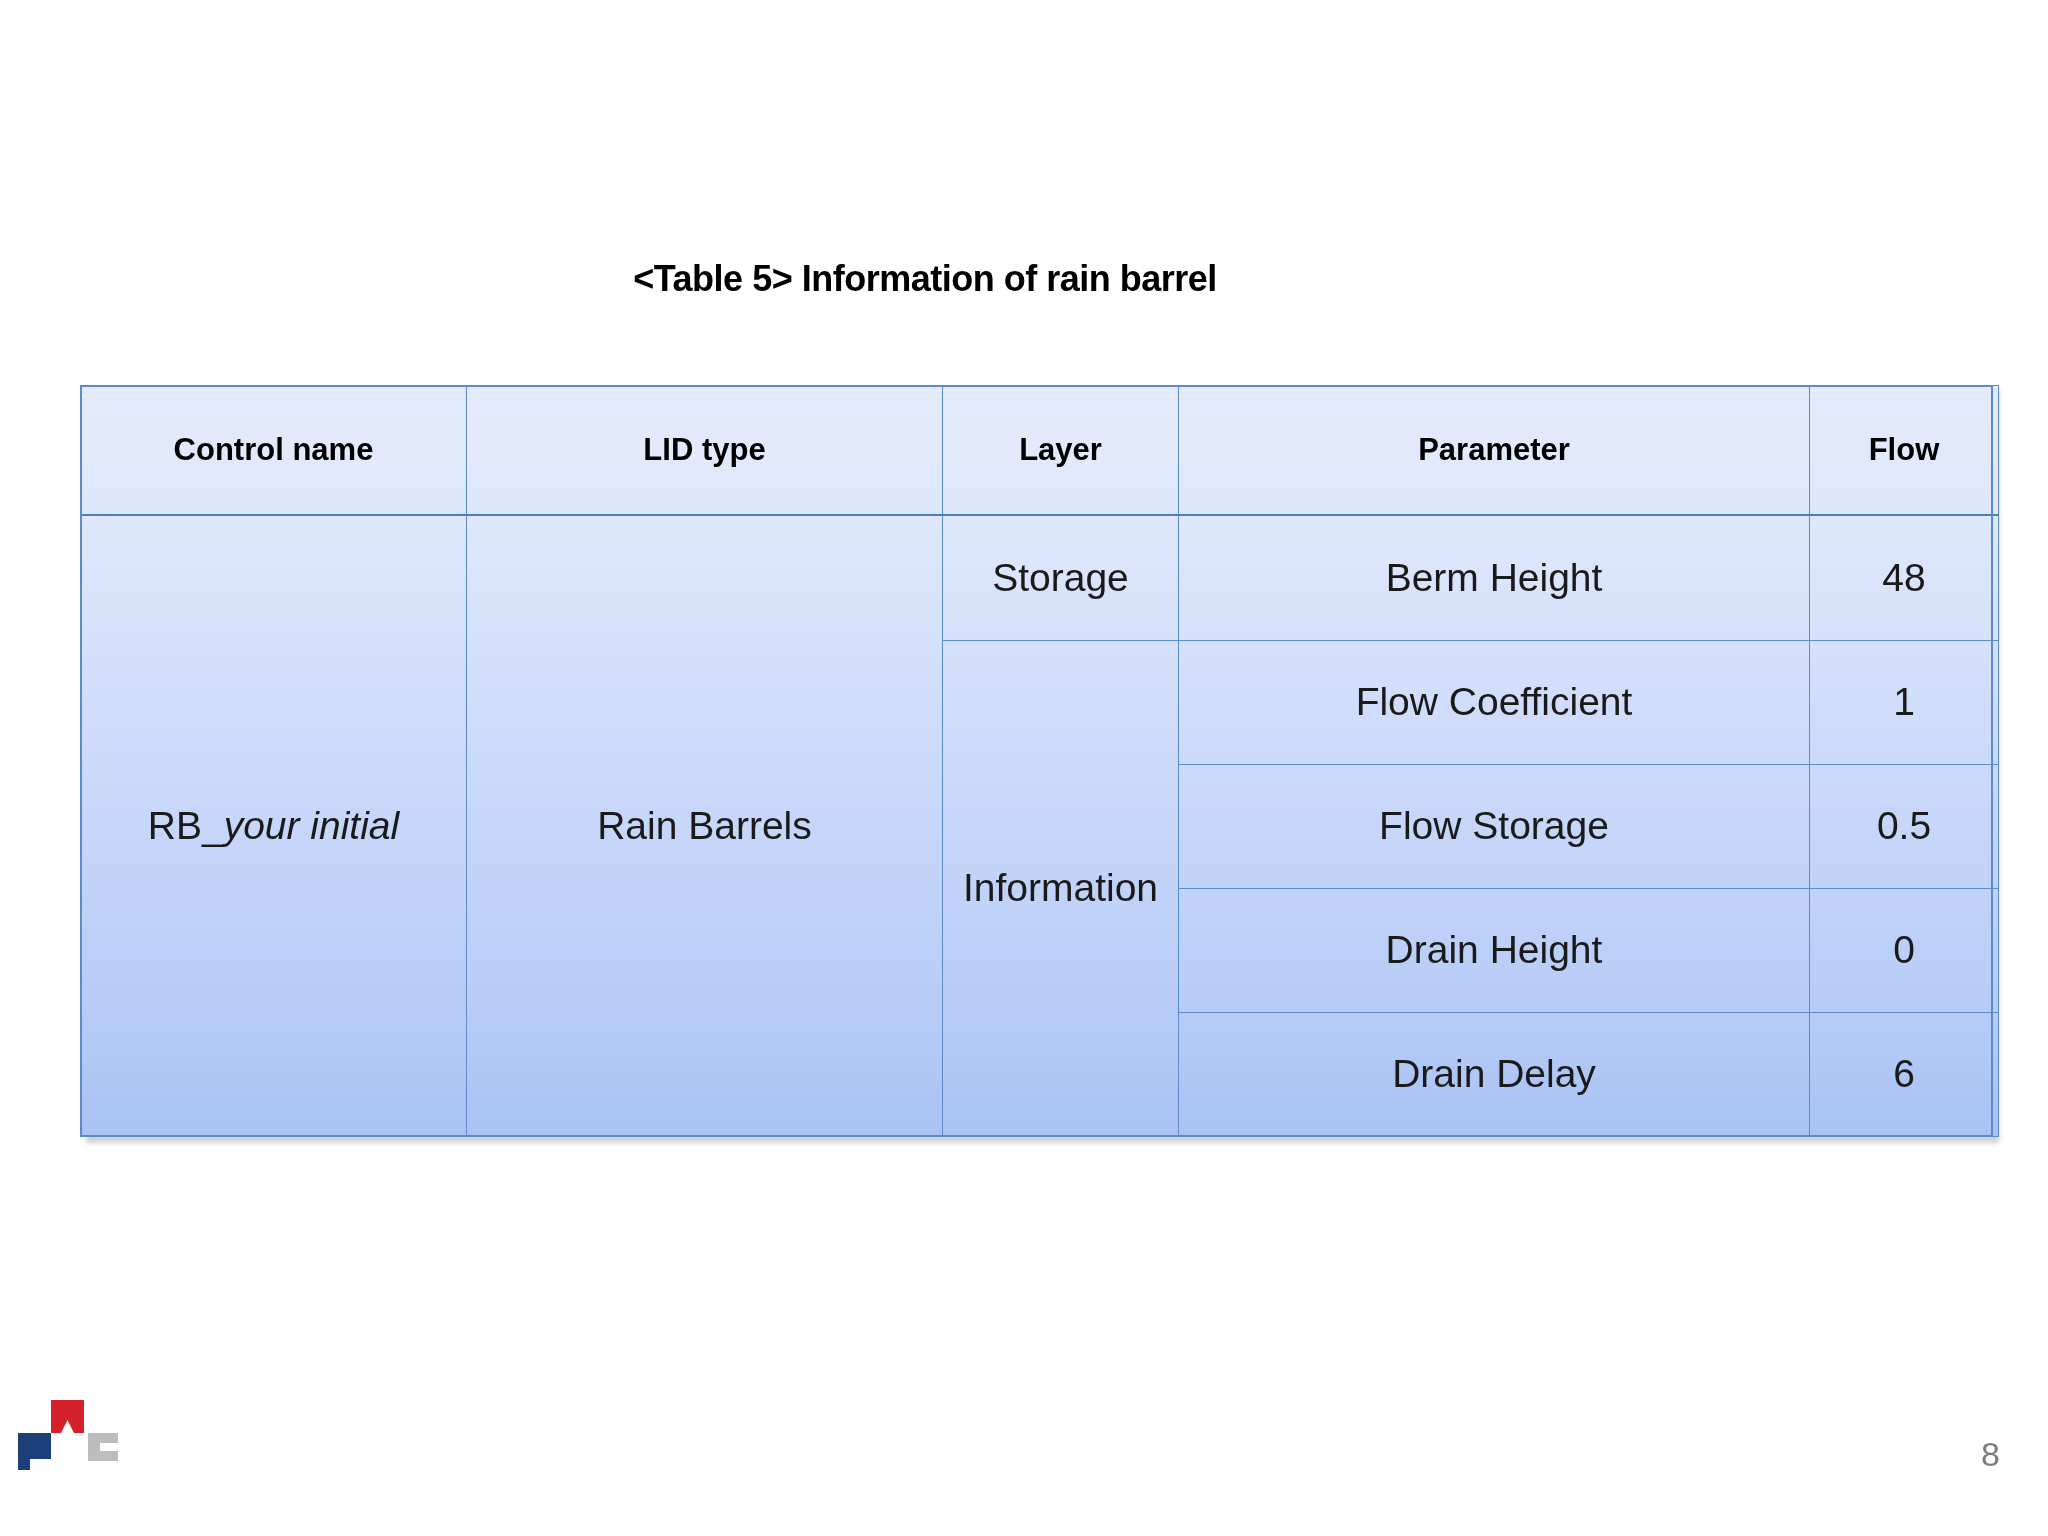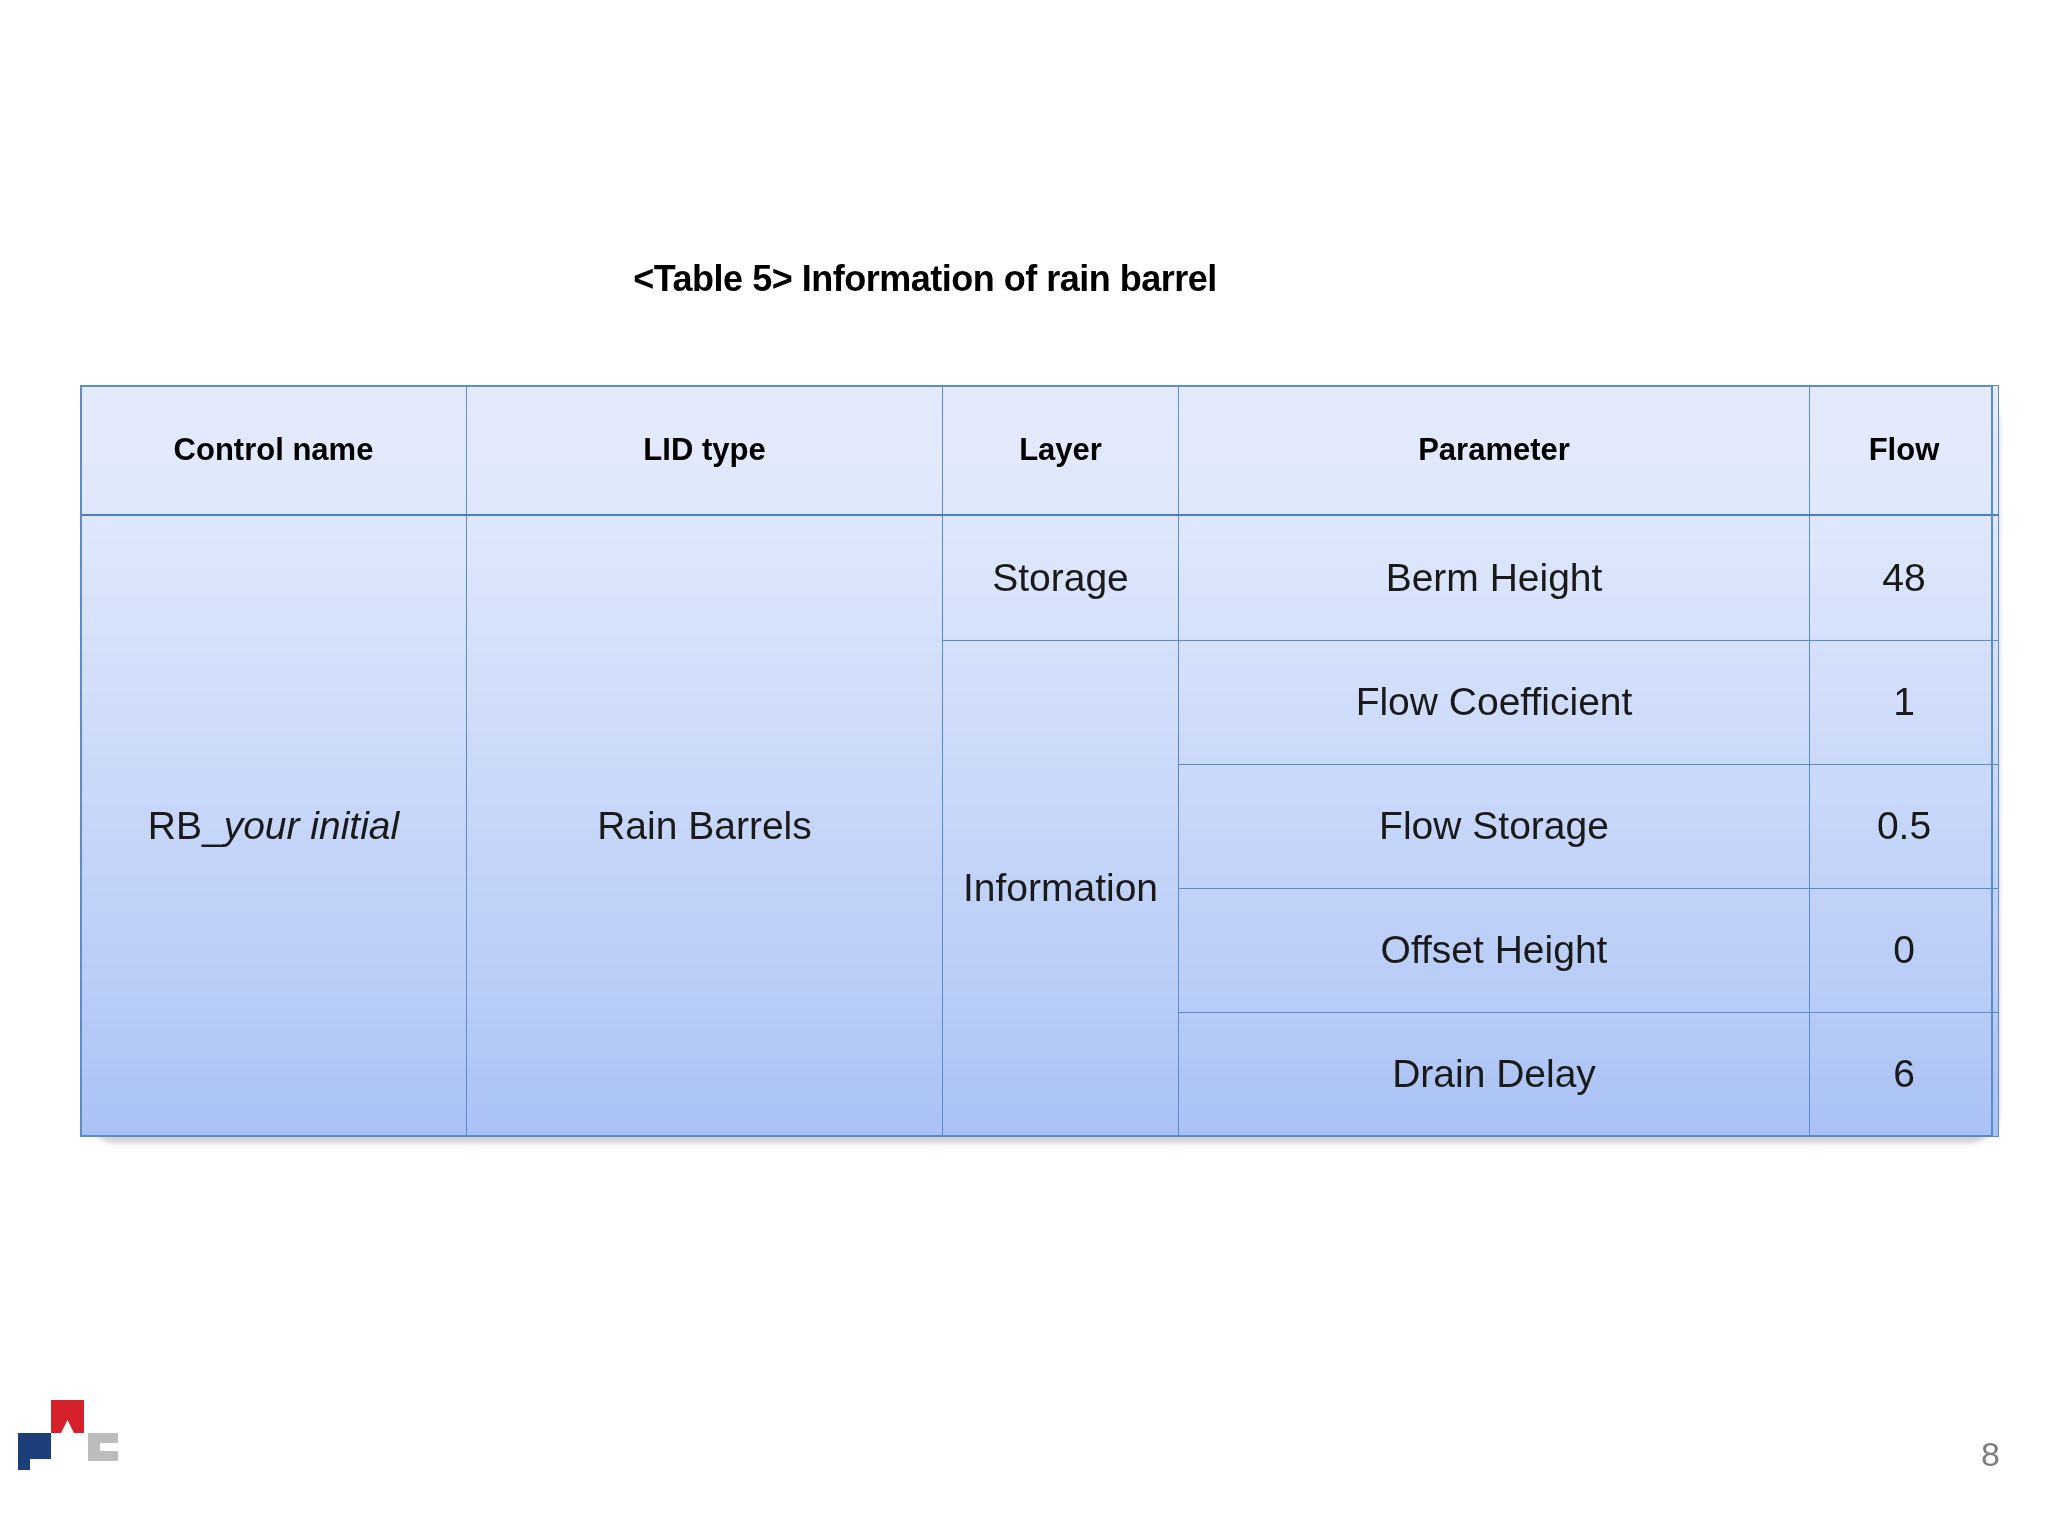--- a/index.html
+++ b/index.html
@@ -31,21 +31,20 @@
   }
 
   
   .table-wrap {
     position: absolute;
     left: 80px;
     top: 385px;
     width: 1913px;
     height: 752px;
     box-shadow: 6px 6px 5px rgba(120,120,120,0.35);
-    border-radius: 30px;
   }
   table.lid-table {
     width: 100%;
     height: 100%;
     border-collapse: collapse;
     table-layout: fixed;
     background: linear-gradient(to bottom, #e3eafb 0%, #dfe8fb 16%, #cfdcfa 45%, #b9cdf7 80%, #a9c2f4 100%);
   }
   table.lid-table td, table.lid-table th {
     border: 1px solid #5b8bc9;
@@ -168,21 +167,21 @@
         <td class="col-param">Flow Coefficient</td>
         <td class="col-value">1</td>
       </tr>
 
       <tr>
         <td class="col-param">Flow Storage</td>
         <td class="col-value">0.5</td>
       </tr>
 
       <tr>
-        <td class="col-param">Offset Height</td>
+        <td class="col-param">Drain Height</td>
         <td class="col-value">0</td>
       </tr>
 
       <tr>
         <td class="col-param">Drain Delay</td>
         <td class="col-value">6</td>
       </tr>
     </tbody>
   </table>
 </div>

